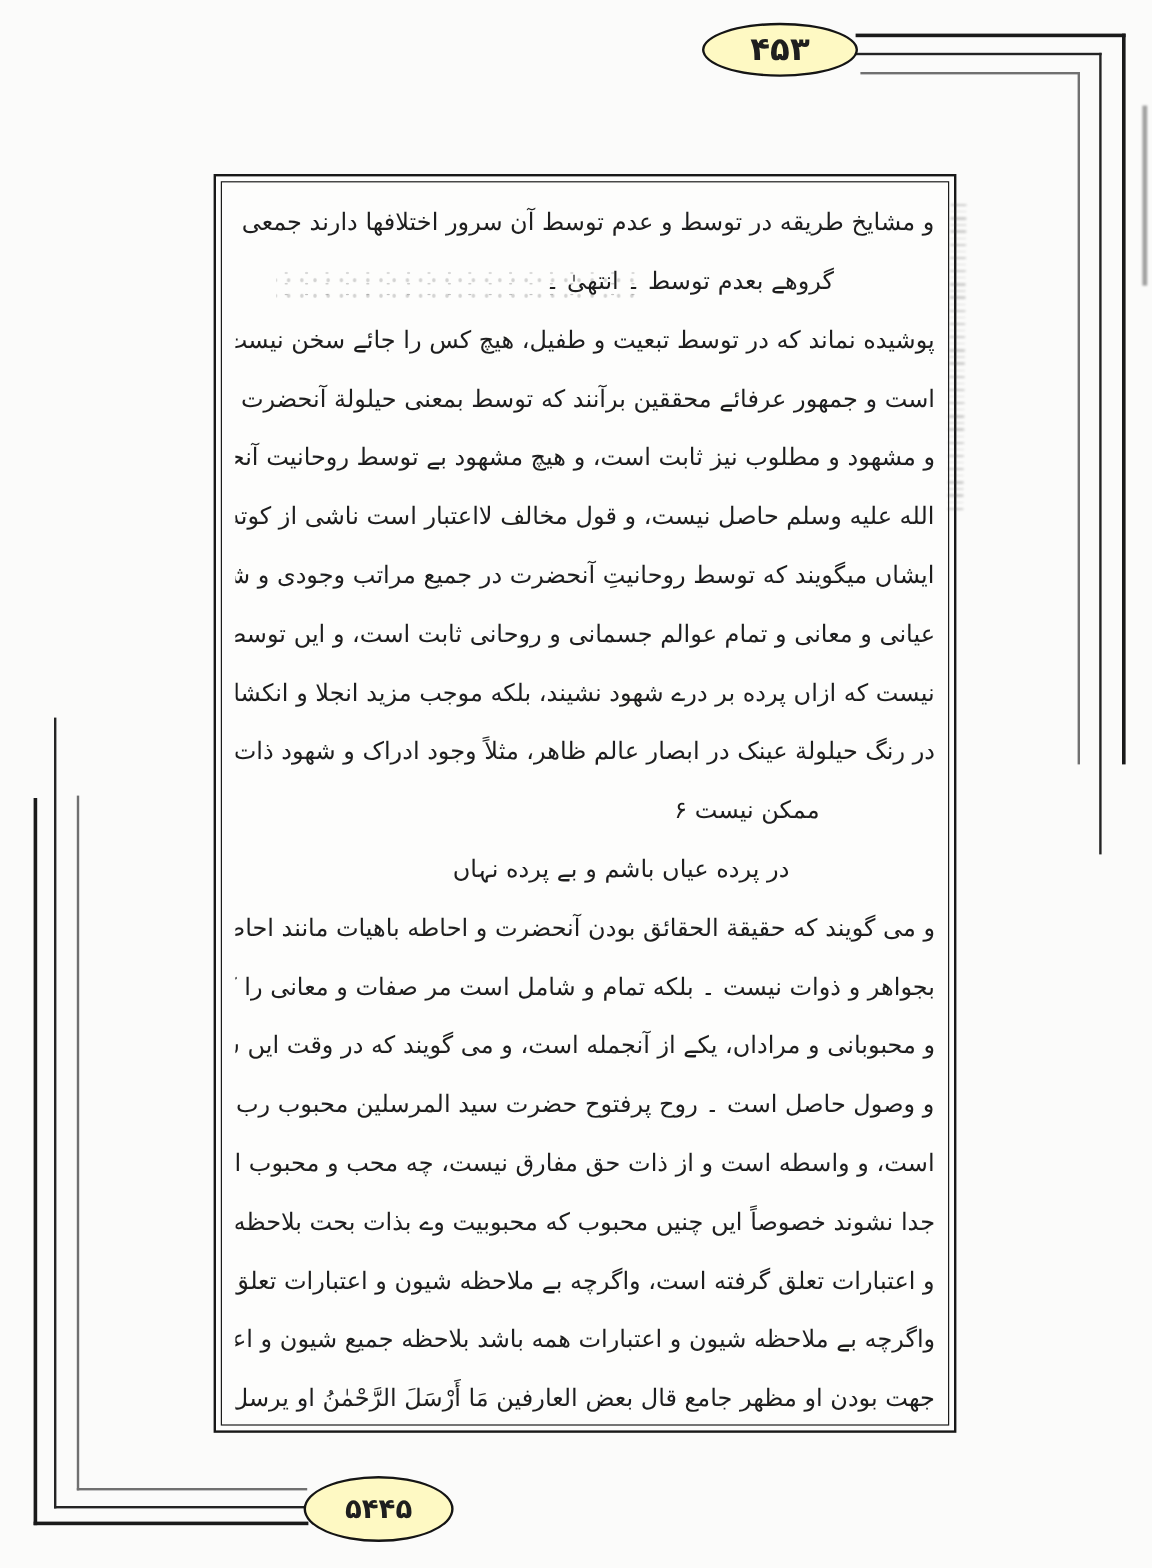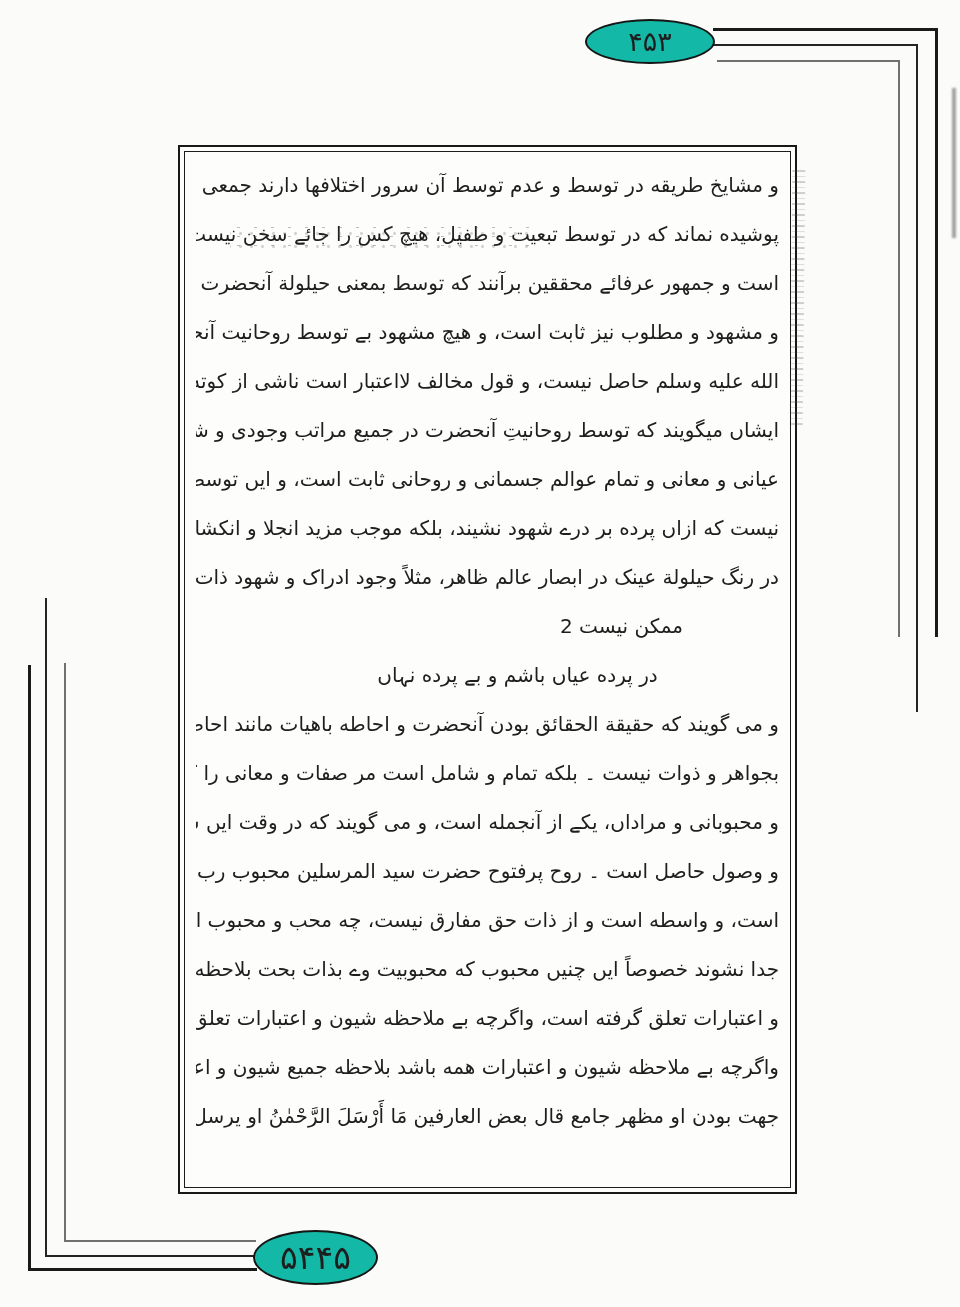--- a/index.html
+++ b/index.html
@@ -10,27 +10,28 @@
     font-family:"DejaVu Sans", sans-serif;
     color:#1e1e1e;
     overflow:hidden;
   }
 
   
   .oval {
     position:absolute;
     border:2.5px solid #151515;
     border-radius:50%;
-    background:#14b8a6;
+    background:#fef9c3;
     display:flex; align-items:center; justify-content:center;
     z-index:5;
     direction:rtl;
+    font-weight:bold;
   }
   .oval-top   { left:585px; top:19px;   width:130px; height:45px; font-size:27px; }
-  .oval-bottom{ left:253px; top:1230px; width:125px; height:55px; font-size:33px;text-align:right; }
+  .oval-bottom{ left:253px; top:1230px; width:125px; height:55px; font-size:23px;text-align:right; }
 
   
   .rule { position:absolute; z-index:1; }
   .tr-outer { left:713px; top:28px; width:225px; height:609px;
               border-top:3px solid #1a1a1a;  border-right:3px solid #1a1a1a; }
   .tr-mid   { left:713px; top:44px; width:205px; height:668px;
               border-top:2.5px solid #242424; border-right:2.5px solid #242424; }
   .tr-inner { left:717px; top:60px; width:183px; height:577px;
               border-top:2px solid #707070;  border-right:2px solid #707070; }
   .bl-outer { left:28px; top:665px; width:229px; height:606px;
@@ -110,29 +111,30 @@
   <span>۴۵۳</span>
 </div>
 <div class="oval oval-bottom">
   <span>۵۴۴۵</span>
 </div>
 
 <div class="frame">
   <div class="frame-inner"></div>
   <div class="text-block">
     <div class="line">و مشایخ طریقه در توسط و عدم توسط آن سرور اختلافها دارند جمعی بتوسط رفته اند و</div>
+    <div class="line short-right">گروهے بعدم توسط ۔ انتهیٰ ۔</div>
     <div class="line">پوشیده نماند که در توسط تبعیت و طفیل، هیچ کس را جائے سخن نیست، متفق علیه</div>
     <div class="line">است و جمهور عرفائے محققین برآنند که توسط بمعنی حیلولة آنحضرت در میان سالک</div>
     <div class="line">و مشهود و مطلوب نیز ثابت است، و هیچ مشهود بے توسط روحانیت آنحضرت صلی</div>
     <div class="line">الله علیه وسلم حاصل نیست، و قول مخالف لااعتبار است ناشی از کوته نظری ست و</div>
     <div class="line">ایشاں میگویند که توسط روحانیتِ آنحضرت در جمیع مراتب وجودی و شهودی و</div>
     <div class="line">عیانی و معانی و تمام عوالم جسمانی و روحانی ثابت است، و ایں توسط داخل حجابے</div>
     <div class="line">نیست که ازاں پرده بر درے شهود نشیند، بلکه موجب مزید انجلا و انکشاف است</div>
     <div class="line">در رنگ حیلولة عینک در ابصار عالم ظاهر، مثلاً وجود ادراک و شهود ذات بے پرده</div>
-    <div class="line short-right2">ممکن نیست 2</div>
+    <div class="line short-right2">ممکن نیست ۶</div>
     <div class="line centered">در پرده عیاں باشم و بے پرده نہاں</div>
     <div class="line">و می گویند که حقیقة الحقائق بودن آنحضرت و احاطه باهیات مانند احاطه ماهیات</div>
     <div class="line">بجواهر و ذوات نیست ۔ بلکه تمام و شامل است مر صفات و معانی را که شهود محذوماں</div>
     <div class="line">و محبوبانی و مراداں، یکے از آنجمله است، و می گویند که در وقت ایں شهود که در قرب</div>
     <div class="line">و وصول حاصل است ۔ روح پرفتوح حضرت سید المرسلین محبوب رب العالمین حاضر</div>
     <div class="line">است، و واسطه است و از ذات حق مفارق نیست، چه محب و محبوب از یک دگر</div>
     <div class="line">جدا نشوند خصوصاً ایں چنیں محبوب که محبوبیت وے بذات بحت بلاحظه جمیع شیون</div>
     <div class="line">و اعتبارات تعلق گرفته است، واگرچه بے ملاحظه شیون و اعتبارات تعلق گرفته است</div>
     <div class="line">واگرچه بے ملاحظه شیون و اعتبارات همه باشد بلاحظه جمیع شیون و اعتبارات بود از</div>
     <div class="line">جهت بودن او مظهر جامع قال بعض العارفین مَا أَرْسَلَ الرَّحْمٰنُ او یرسل من رحمةٍ</div>

